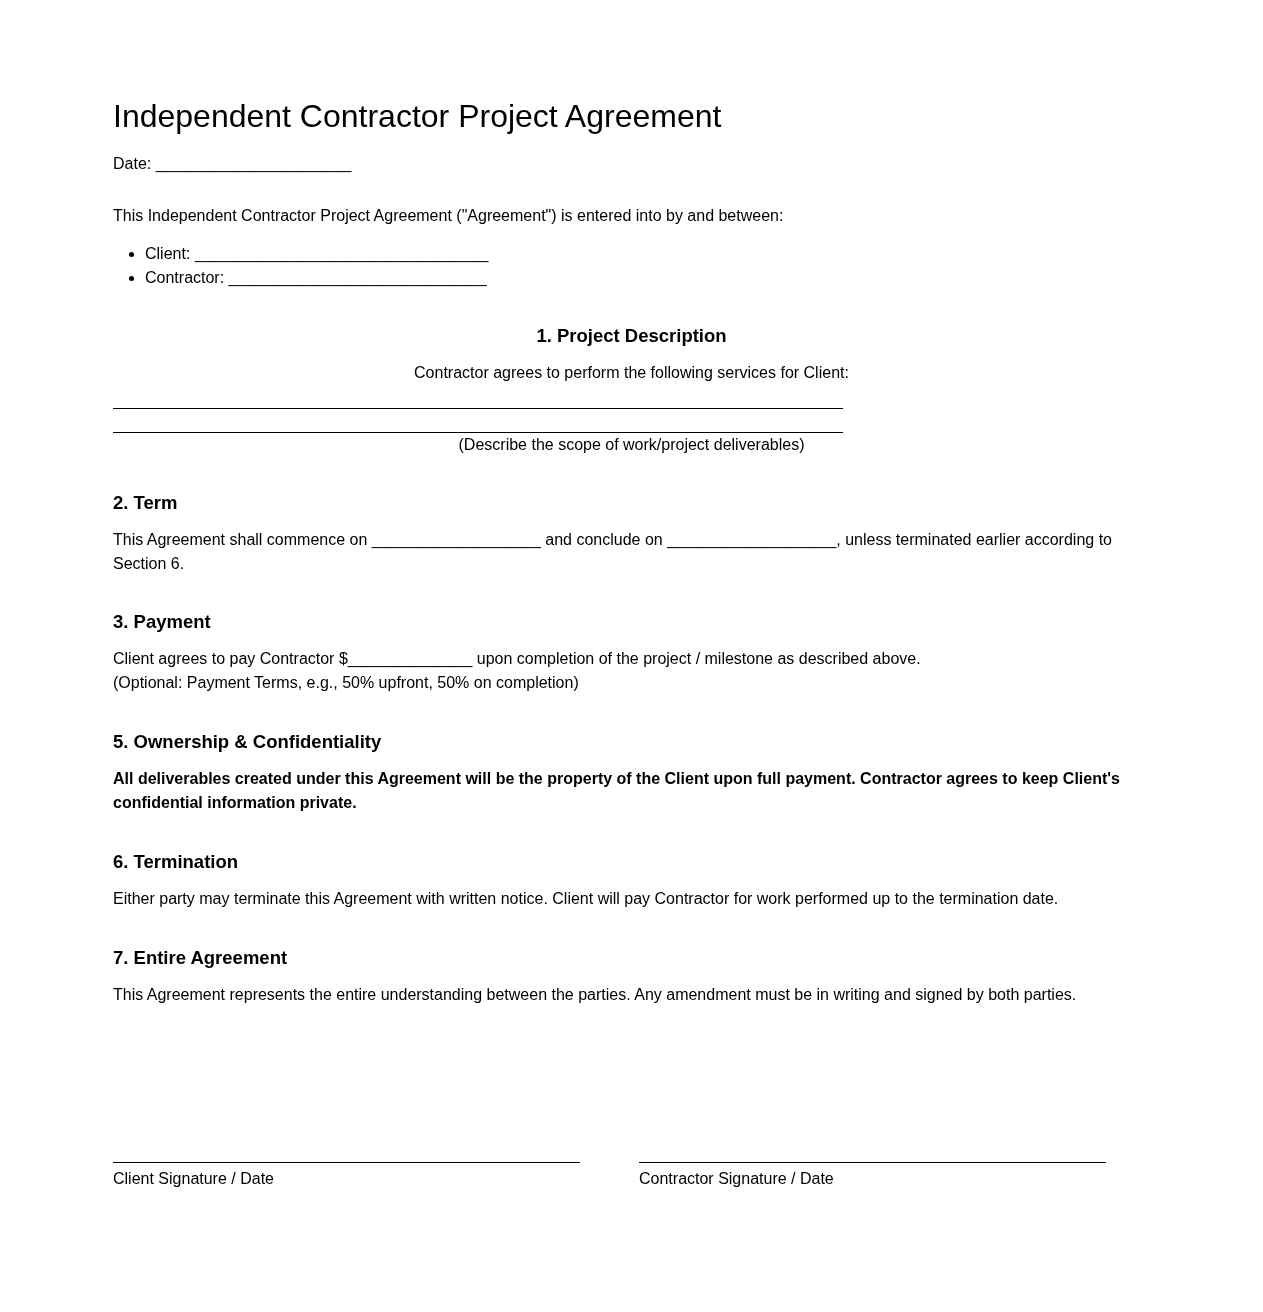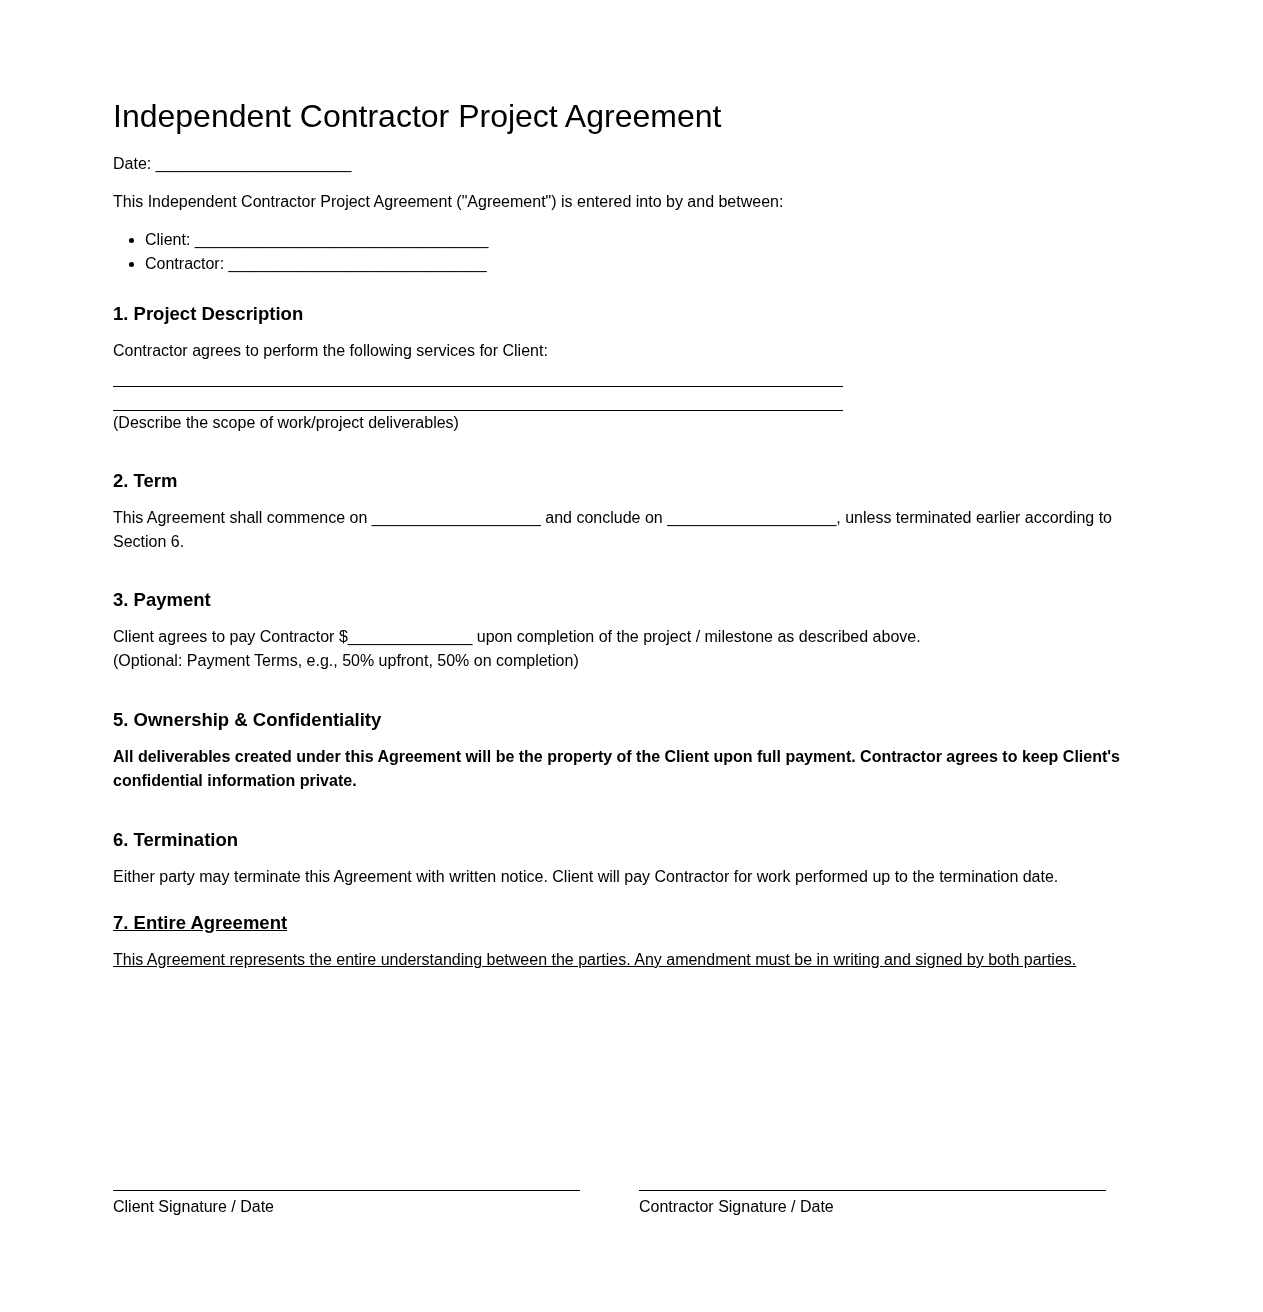--- a/index.html
+++ b/index.html
@@ -23,21 +23,21 @@
       font-size: 32px;
       font-weight: normal;
       margin: 0;
       line-height: 40px;
       letter-spacing: 0px;
     }
     .date-line {
       font-weight: normal;
     }
     .intro {
-      margin-top: 14px;
+      margin-top: 28px;
     }
     ul.parties {
       margin: 14px 0 0 0;
       padding-left: 32px;
       font-weight: normal;
     }
     ul.parties li {
       line-height: 24px;
     }
     .section h2 {
@@ -57,21 +57,21 @@
     }
     .rule {
       width: 730px;
       height: 24px;
       border-bottom: 1px solid #000;
       box-sizing: border-box;
       margin-bottom: 0;
     }
     .sig-row {
       position: absolute;
-      top: 1190px;
+      top: 1162px;
       left: 113px;
       width: 993px;
       display: flex;
       justify-content: space-between;
     }
     .sig-block {
       width: 467px;
     }
     .sig-line {
       border-top: 1px solid #000;
@@ -100,21 +100,21 @@
     <li>
       <span>Client:</span>
       <span>_________________________________</span>
     </li>
     <li>
       <span>Contractor:</span>
       <span>_____________________________</span>
     </li>
   </ul>
 
-  <div class="section" style="margin-top:26px;">
+  <div class="section" style="margin-top:34px;text-align:center;">
     <h2>1. Project Description</h2>
     <p class="body">Contractor agrees to perform the following services for Client:</p>
     <div class="blank-lines">
       <div class="rule"></div>
       <div class="rule"></div>
     </div>
     <p>(Describe the scope of work/project deliverables)</p>
   </div>
 
   <div class="section" style="margin-top:34px;">
@@ -132,21 +132,21 @@
   <div class="section" style="margin-top:35px;">
     <h2>5. Ownership &amp; Confidentiality</h2>
     <p class="body" style="width:1030px;font-weight:bold;">All deliverables created under this Agreement will be the property of the Client upon full payment. Contractor agrees to keep Client's confidential information private.</p>
   </div>
 
   <div class="section" style="margin-top:35px;">
     <h2>6. Termination</h2>
     <p class="body">Either party may terminate this Agreement with written notice. Client will pay Contractor for work performed up to the termination date.</p>
   </div>
 
-  <div class="section" style="margin-top:22px;text-decoration:underline;">
+  <div class="section" style="margin-top:35px;">
     <h2>7. Entire Agreement</h2>
     <p class="body">This Agreement represents the entire understanding between the parties. Any amendment must be in writing and signed by both parties.</p>
   </div>
 </div>
 
 <div class="sig-row">
   <div class="sig-block">
     <div class="sig-line"></div>
     <div class="sig-label">Client Signature / Date</div>
   </div>

